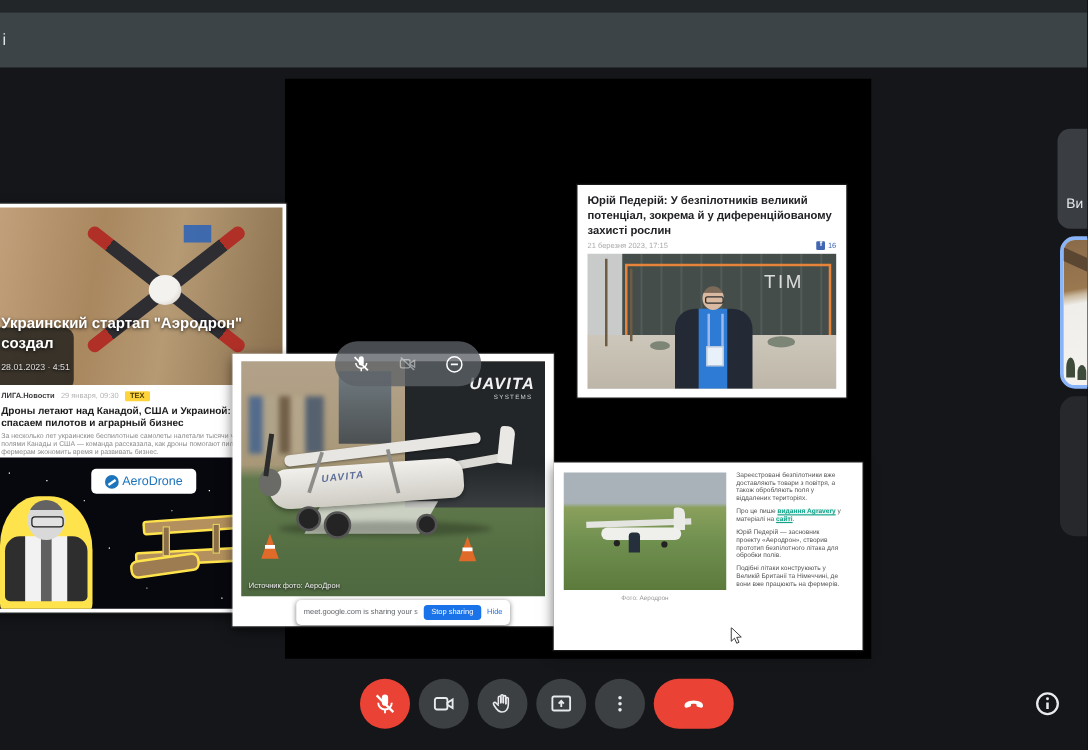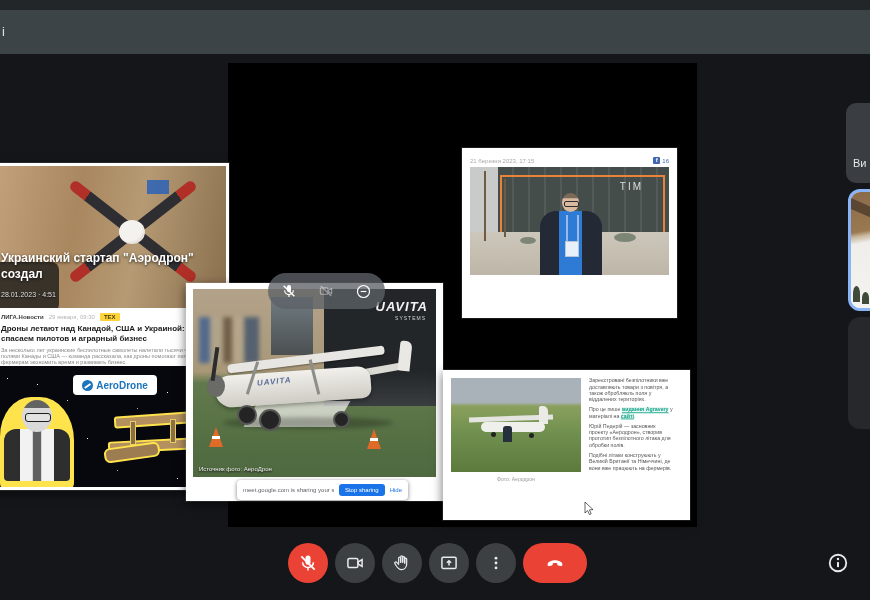--- a/index.html
+++ b/index.html
@@ -34,21 +34,21 @@
   .ligabody{margin-top:3px;font-size:6px;color:#8a8a8a;line-height:7px;transform:scale(.92);transform-origin:0 0;width:108%;}
   .starsec{position:relative;width:231px;height:121px;background:#07070e;overflow:hidden;}
   .stars{content:"";position:absolute;left:12px;top:12px;width:1px;height:1px;background:#fff;
          box-shadow:30px 6px #fff,60px 22px #cfcfcf,95px 10px #fff,130px 30px #aeaeae,160px 14px #fff,
                     190px 40px #cfcfcf,20px 50px #ddd,80px 60px #fff,140px 70px #bdbdbd,200px 64px #eee,
                     50px 84px #fff,110px 92px #a9a9a9,170px 100px #fff,205px 18px #cdcdcd;}
   .adpill{position:absolute;left:78px;top:9px;width:84px;height:20px;background:#fff;border-radius:4px;
           display:flex;align-items:center;justify-content:center;gap:3px;}
   .adlogoicon{width:11px;height:11px;border-radius:50%;background:#1c74bc;position:relative;}
   .adlogoicon::after{content:"";position:absolute;left:2px;top:5px;width:7px;height:1.6px;background:#fff;transform:rotate(-35deg);}
-  .adtext{font-size:10px;font-weight:bold;color:#1c74bc;}
+  .adtext{font-size:10px;font-weight:normal;color:#1c74bc;}
   .cutman{position:absolute;left:5px;bottom:-4px;width:74px;height:94px;background:#ffe34d;
           border-radius:42% 46% 8px 8px;padding:3px;box-sizing:border-box;}
   .cuthead{width:30px;height:32px;margin:0 auto;border-radius:50%;
            background:linear-gradient(#636363 0 24%,#d9d9d9 26%);position:relative;}
   .cutglasses{position:absolute;left:3px;top:13px;width:24px;height:7px;border:1.5px solid #1d1d1d;border-radius:3px;background:rgba(255,255,255,.25);}
   .cuttorso{width:66px;height:52px;margin:-3px auto 0;border-radius:12px 12px 4px 4px;
             background:linear-gradient(90deg,#2e2e2e 0 24%,#f2f2f2 25% 43%,#606060 44% 56%,#f2f2f2 57% 75%,#2e2e2e 76%);}
   .biplane{position:absolute;right:2px;bottom:12px;width:116px;height:64px;}
   .bwing{position:absolute;width:102px;height:8px;background:#b3905e;border:2px solid #ffe34d;border-radius:3px;}
   .bstrut{position:absolute;width:4px;height:22px;background:#8a6f49;border:1px solid #e5cf63;}
@@ -83,21 +83,21 @@
        display:flex;align-items:center;justify-content:space-between;padding:0 13px;box-sizing:border-box;}
   
   .pedtitle{font-size:9px;font-weight:bold;color:#202124;line-height:12px;}
   .pedmeta{display:flex;justify-content:space-between;align-items:center;margin-top:3px;}
   .peddate{font-size:6px;color:#a9a9a9;}
   .pedshare{display:flex;align-items:center;gap:2px;font-size:6px;color:#4267b2;}
   .fbicon{width:7px;height:7px;background:#4267b2;border-radius:1px;color:#fff;font-size:6px;line-height:7px;text-align:center;font-weight:bold;}
   .photo3{position:relative;width:199px;height:108px;margin-top:3px;overflow:hidden;background:#c8cbc9;}
   .bldg{position:absolute;left:14%;top:0;width:86%;height:60%;
         background:repeating-linear-gradient(90deg,#454d4a 0 14px,#525b57 14px 16px),#454d4a;}
-  .bldgsign{position:absolute;right:26px;top:14px;color:rgba(255,255,255,.8);font-size:10px;letter-spacing:2px;}
+  .bldgsign{position:absolute;right:26px;top:14px;color:rgba(255,255,255,.8);font-size:15px;letter-spacing:2px;}
   .orangebox{position:absolute;left:15%;top:7%;width:81%;height:54%;border:2px solid #e8833a;}
   .gravel{position:absolute;left:0;bottom:0;width:100%;height:40%;background:linear-gradient(#cdc7bb,#bdb6a8);}
   .tree{position:absolute;width:2px;background:#6d5b44;}
   .bush{position:absolute;border-radius:50%;background:#7d8577;}
   .manhead{position:absolute;left:92px;top:26px;width:17px;height:19px;border-radius:50%;background:linear-gradient(#7c6a58 0 26%,#d9b9a0 30%);}
   .manglasses{position:absolute;left:94px;top:34px;width:13px;height:4px;border:1px solid #2c2c2c;border-radius:2px;}
   .manjacket{position:absolute;left:70px;top:44px;width:62px;height:64px;border-radius:16px 16px 0 0;
              background:linear-gradient(90deg,#232a36 0 30%,#2e7bd6 31% 67%,#232a36 68%);}
   .lanyard{position:absolute;left:96px;top:48px;width:9px;height:26px;border-left:2px solid #9db8e8;border-right:2px solid #9db8e8;}
   .badge{position:absolute;left:95px;top:74px;width:12px;height:14px;background:#e8f0fa;border:1px solid #b9c6d8;}
@@ -234,20 +234,21 @@
       <path d="M15.5 11l5-3v8l-5-3z" fill="none" stroke="#fff" stroke-width="1.6"></path>
       <line x1="4" y1="4.5" x2="20" y2="19.5" stroke="#fff" stroke-width="1.8"></line>
     </svg>
     <svg width="17" height="17" viewBox="0 0 24 24">
       <circle cx="12" cy="12" r="8.5" fill="none" stroke="#fff" stroke-width="1.7"></circle>
       <line x1="8" y1="12" x2="16" y2="12" stroke="#fff" stroke-width="1.7"></line>
     </svg>
   </div>
 
   <div class="card" style="left:462px;top:148px;width:215px;height:170px;padding:6px 8px 0;box-sizing:border-box;">
+    <div class="pedtitle">Юрій Педерій: У безпілотників великий потенціал, зокрема й у диференційованому захисті рослин</div>
     <div class="pedmeta">
       <span class="peddate">21 березня 2023, 17:15</span>
       <span class="pedshare">
         <span class="fbicon">f</span>
         <span>16</span>
       </span>
     </div>
     <div class="photo3">
       <div class="bldg"></div>
       <span class="bldgsign">ТІМ</span>

